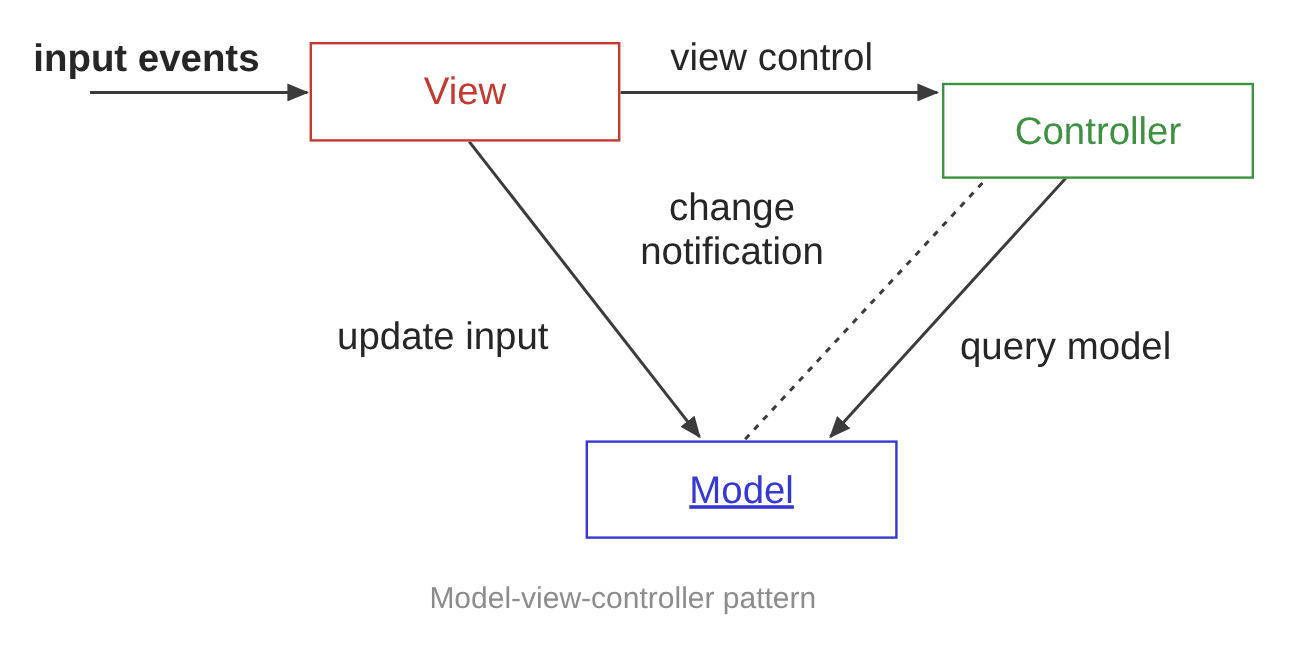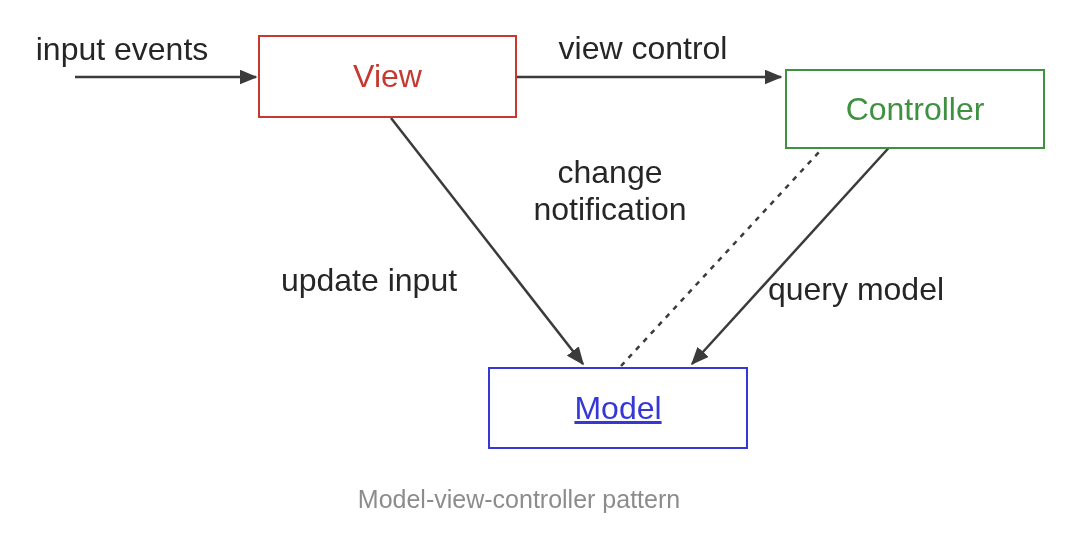--- a/index.html
+++ b/index.html
@@ -45,25 +45,25 @@
   }
   .edge-label {
     position: absolute;
     transform: translate(-50%, -50%);
     font-size: 32px;
     line-height: 37px;
     color: #262626;
     white-space: nowrap;
     text-align: center;
   }
-  .lbl-input-events   { left: 122px; top: 49px;  }
+  .lbl-input-events   { left: 122px; top: 49px; font-weight: bold;  }
   .lbl-view-control   { left: 643px; top: 48px;  }
   .lbl-update-model   { left: 369px; top: 280px; }
   .lbl-change-notif   { left: 610px; top: 191px; white-space: normal; width: 200px; }
-  .lbl-query-model    { left: 856px; top: 289px; }
+  .lbl-query-model    { left: 888px; top: 289px; }
   .caption {
     position: absolute;
     left: 519px; top: 499px;
     transform: translate(-50%, -50%);
     font-size: 25px;
     color: #8c8c8c;
     white-space: nowrap;
   }
 </style>
 </head>

